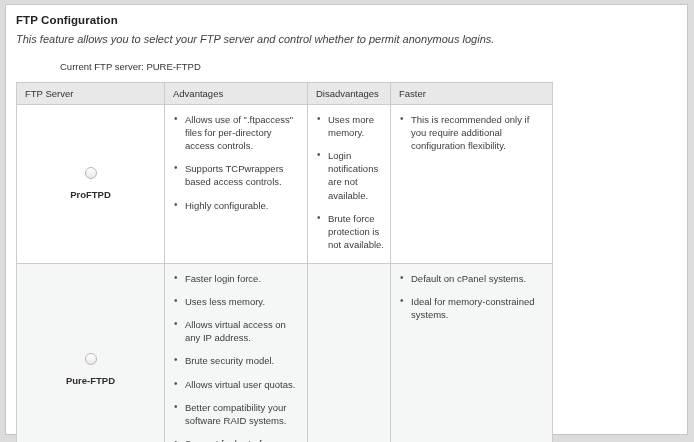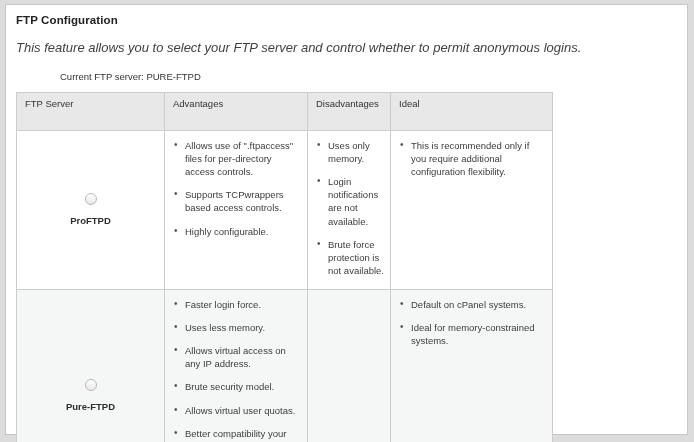--- a/index.html
+++ b/index.html
@@ -17,22 +17,22 @@
     border: 1px solid #c6c6c6;
     padding: 9px 10px;
   }
   .page-title {
     font-size: 11.5px;
     font-weight: bold;
     color: #222222;
     letter-spacing: 0.1px;
   }
   .page-desc {
-    margin-top: 14px;
-    font-size: 13px;
+    margin-top: 7px;
+    font-size: 11px;
     font-style: italic;
     color: #3f3f3f;
   }
   .current-server {
     margin-top: 16px;
     font-size: 9.5px;
     color: #333333;
     margin-left: 44px;
   }
   table.ftp-table {
@@ -46,21 +46,21 @@
   .ftp-table th, .ftp-table td {
     border: 1px solid #cccccc;
     vertical-align: top;
     text-align: left;
   }
   .ftp-table thead th {
     background: #e8e8e8;
     font-weight: normal;
     color: #333333;
     padding: 5px 8px 5px 8px;
-    height: 38px;
+    height: 22px;
     margin-left: 40px;
   }
   .ftp-table tbody tr.alt td { background: #f5f6f6; }
   .server-cell {
     vertical-align: middle !important;
     text-align: center !important;
   }
   .radio-wrap {
     display: flex;
     flex-direction: column;
@@ -117,41 +117,41 @@
       <col style="width:148px">
       <col style="width:143px">
       <col style="width:83px">
       <col style="width:162px">
     </colgroup>
     <thead>
       <tr>
         <th>FTP Server</th>
         <th>Advantages</th>
         <th>Disadvantages</th>
-        <th>Ideal</th>
+        <th>Faster</th>
       </tr>
     </thead>
     <tbody>
       <tr class="row-0">
         <td class="server-cell">
           <div class="radio-wrap">
             <span class="radio"></span>
             <span class="server-label">ProFTPD</span>
           </div>
         </td>
         <td>
           <ul class="cell-list">
               <li>Allows use of ".ftpaccess" files for per-directory access controls.</li>
               <li>Supports TCPwrappers based access controls.</li>
               <li>Highly configurable.</li>
             </ul>
         </td>
         <td>
           <ul class="cell-list">
-              <li>Uses only memory.</li>
+              <li>Uses more memory.</li>
               <li>Login notifications are not available.</li>
               <li>Brute force protection is not available.</li>
             </ul>
         </td>
         <td>
           <ul class="cell-list">
               <li>This is recommended only if you require additional configuration flexibility.</li>
             </ul>
         </td>
       </tr>

